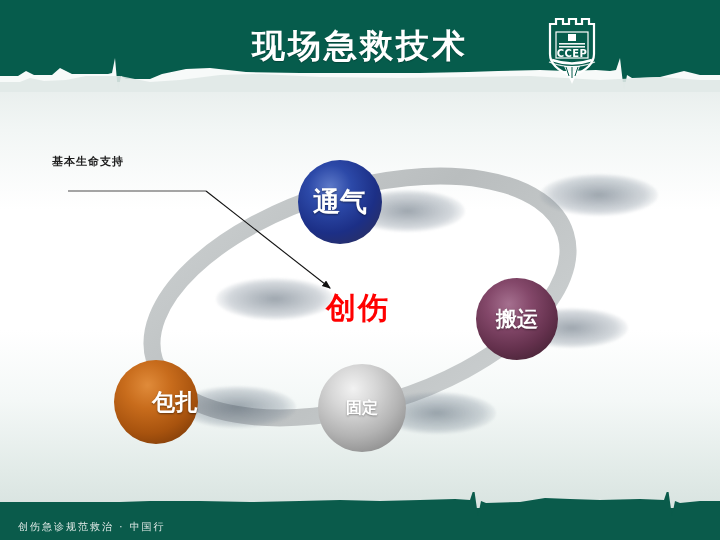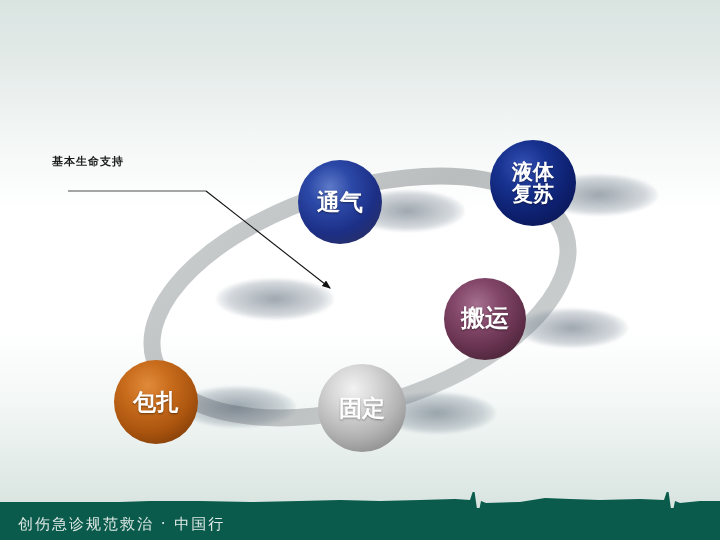--- a/index.html
+++ b/index.html
@@ -50,21 +50,21 @@
   
   .footer{
     position:absolute;left:0;bottom:0;width:720px;height:48px;overflow:hidden;
   }
   .footer-fill{
     position:absolute;left:0;bottom:0;width:720px;height:32px;background:#0a5b4b;
   }
   .footer-wave{position:absolute;left:0;bottom:22px;width:720px;height:30px;}
   .footer-text{
     position:absolute;left:18px;bottom:6px;
-    color:#dfe9e6;font-size:15px;letter-spacing:2px;
+    color:#dfe9e6;font-size:10px;letter-spacing:2px;
     font-family:"DejaVu Sans","Liberation Sans",sans-serif;
     z-index:4;white-space:nowrap;
   }
 
   
   .diagram{position:absolute;left:0;top:92px;width:720px;height:420px;}
   .ring-svg{position:absolute;left:0;top:0;width:720px;height:420px;}
 
   .node{
     position:absolute;border-radius:50%;
@@ -120,20 +120,55 @@
     z-index:7;white-space:nowrap;
   }
 </style>
 </head>
 <body>
 
 <div id="slide">
 
   <div class="bg"></div>
 
+  <div class="header">
+    <div class="header-fill"></div>
+
+    <svg class="header-wave" viewBox="0 0 720 40" preserveAspectRatio="none">
+      <path d="M0,20 L18,20 L26,15 L34,19 L52,19 L60,12 L72,18 L108,18 L112,17
+               L115,2 L118,36 L121,20 L126,23 L150,23 L162,18 L186,13 L210,12
+               L246,16 L300,17 L360,17 L420,17 L468,16 L498,15 L540,14 L566,15
+               L596,14 L610,15 L616,14 L620,2 L624,36 L627,19 L632,22 L660,21
+               L684,15 L700,19 L720,19 L720,40 L0,40 Z" fill="#ffffff" opacity="0.97"></path>
+      <path d="M0,26 L20,26 L30,22 L44,25 L66,24 L86,20 L120,20 L150,26 L180,24
+               L220,19 L260,18 L320,21 L400,22 L470,21 L530,20 L600,24 L660,21
+               L700,24 L720,24 L720,40 L0,40 Z" fill="#dfe8e5" opacity="0.9"></path>
+    </svg>
+
+    <div class="title">现场急救技术</div>
+
+    <svg class="logo" style="left:536px;" viewBox="0 0 72 76">
+      <g fill="none" stroke="#ffffff" stroke-width="2.2">
+        <path d="M14,22 L14,14 L20,14 L20,9 L27,9 L27,14 L33,14 L33,9 L40,9
+                 L40,14 L46,14 L46,9 L53,9 L53,14 L58,14 L58,22
+                 L58,44 C58,56 47,62 36,66 C25,62 14,56 14,44 Z"></path>
+      </g>
+      <rect x="20" y="22" width="32" height="26" fill="none" stroke="#ffffff" stroke-width="1.2"></rect>
+      <rect x="32" y="24" width="8" height="7" fill="#ffffff"></rect>
+      <g fill="#ffffff" opacity="0.95">
+        <rect x="23" y="33" width="26" height="1.6"></rect>
+        <rect x="23" y="36" width="26" height="1.6"></rect>
+      </g>
+      <text x="36" y="47" font-size="10" font-weight="bold" fill="#ffffff" text-anchor="middle" font-family="DejaVu Sans, sans-serif" letter-spacing="0.4">CCEP</text>
+      <path d="M16,50 Q36,57 56,50" fill="none" stroke="#ffffff" stroke-width="2.4"></path>
+      <path d="M13,52 Q36,61 59,52" fill="none" stroke="#ffffff" stroke-width="1.2" opacity="0.85"></path>
+      <path d="M28,56 L36,74 L44,56 Z" fill="#ffffff" opacity="0.95"></path>
+      <path d="M30,57 L33,66 M36,57 L36,68 M42,57 L39,66" stroke="#065c4c" stroke-width="1" fill="none"></path>
+    </svg>
+  </div>
 
   <div class="diagram">
 
     <svg class="ring-svg" viewBox="0 0 720 420" preserveAspectRatio="none">
       <defs>
         <linearGradient id="ringGrad" x1="0" y1="0" x2="1" y2="1">
           <stop offset="0%" stop-color="#cbcfd0"></stop>
           <stop offset="45%" stop-color="#b9bdbe"></stop>
           <stop offset="100%" stop-color="#cdd1d2"></stop>
         </linearGradient>
@@ -143,54 +178,52 @@
       </g>
     </svg>
 
     <div class="shadow" style="left:350px;top:98px;width:115px;height:42px;"></div>
     <div class="shadow" style="left:540px;top:82px;width:118px;height:42px;"></div>
     <div class="shadow" style="left:216px;top:186px;width:118px;height:42px;"></div>
     <div class="shadow" style="left:516px;top:216px;width:112px;height:40px;"></div>
     <div class="shadow" style="left:178px;top:294px;width:118px;height:42px;"></div>
     <div class="shadow" style="left:378px;top:300px;width:118px;height:42px;"></div>
 
-    <div class="node n-tongqi" style="left:298px;top:68px;width:84px;height:84px;font-size:23px;">
+    <div class="node n-tongqi" style="left:298px;top:68px;width:84px;height:84px;font-size:27px;">
       <span>通气</span>
     </div>
 
-    <div class="node n-yeti" style="left:490px;top:48px;width:86px;height:86px;font-size:21px;">
-      <span>液体<br>复苏</span>
-    </div>
-
-
-    <div class="node n-banyun" style="left:444px;top:186px;width:82px;height:82px;font-size:24px;font-family:Liberation Serif, serif;">
+
+
+    <div class="node n-banyun" style="left:476px;top:186px;width:82px;height:82px;font-size:21px;font-family:Liberation Serif, serif;">
       <span>搬运</span>
     </div>
 
-    <div class="node n-baozha" style="left:114px;top:268px;width:84px;height:84px;font-size:23px;">
+    <div class="node n-baozha" style="left:114px;top:268px;width:84px;height:84px;font-size:23px;justify-content:flex-end;">
       <span>包扎</span>
     </div>
 
-    <div class="node n-guding" style="left:318px;top:272px;width:88px;height:88px;font-size:23px;">
+    <div class="node n-guding" style="left:318px;top:272px;width:88px;height:88px;font-size:16px;">
       <span>固定</span>
     </div>
   </div>
 
   <div class="callout-label">基本生命支持</div>
 
   <svg class="callout-svg" viewBox="0 0 720 540">
     <defs>
       <marker id="arrowHead" markerWidth="9" markerHeight="9" refX="7" refY="3.2" orient="auto" markerUnits="strokeWidth">
         <path d="M0,0 L8,3.2 L0,6.4 Z" fill="#111111"></path>
       </marker>
     </defs>
     <path d="M68,191 L206,191" stroke="#4d4d4d" stroke-width="1.2" fill="none"></path>
     <path d="M206,191 L330,288" stroke="#111111" stroke-width="1.1" fill="none" marker-end="url(#arrowHead)"></path>
   </svg>
 
+  <div class="center-label">创伤</div>
 
   <div class="footer">
     <div class="footer-fill"></div>
     <svg class="footer-wave" viewBox="0 0 720 30" preserveAspectRatio="none">
       <path d="M0,14 L120,14 L150,13 L200,13 L250,14 L300,13 L340,12 L380,13
                L420,12 L455,11 L470,12 L474,0 L478,28 L481,13 L486,15 L520,14
                L545,10 L570,11 L600,12 L640,11 L664,12 L668,0 L672,28 L675,13
                L680,15 L700,13 L720,13 L720,30 L0,30 Z" fill="#0a5b4b"></path>
     </svg>
     <div class="footer-text">创伤急诊规范救治 · 中国行</div>

